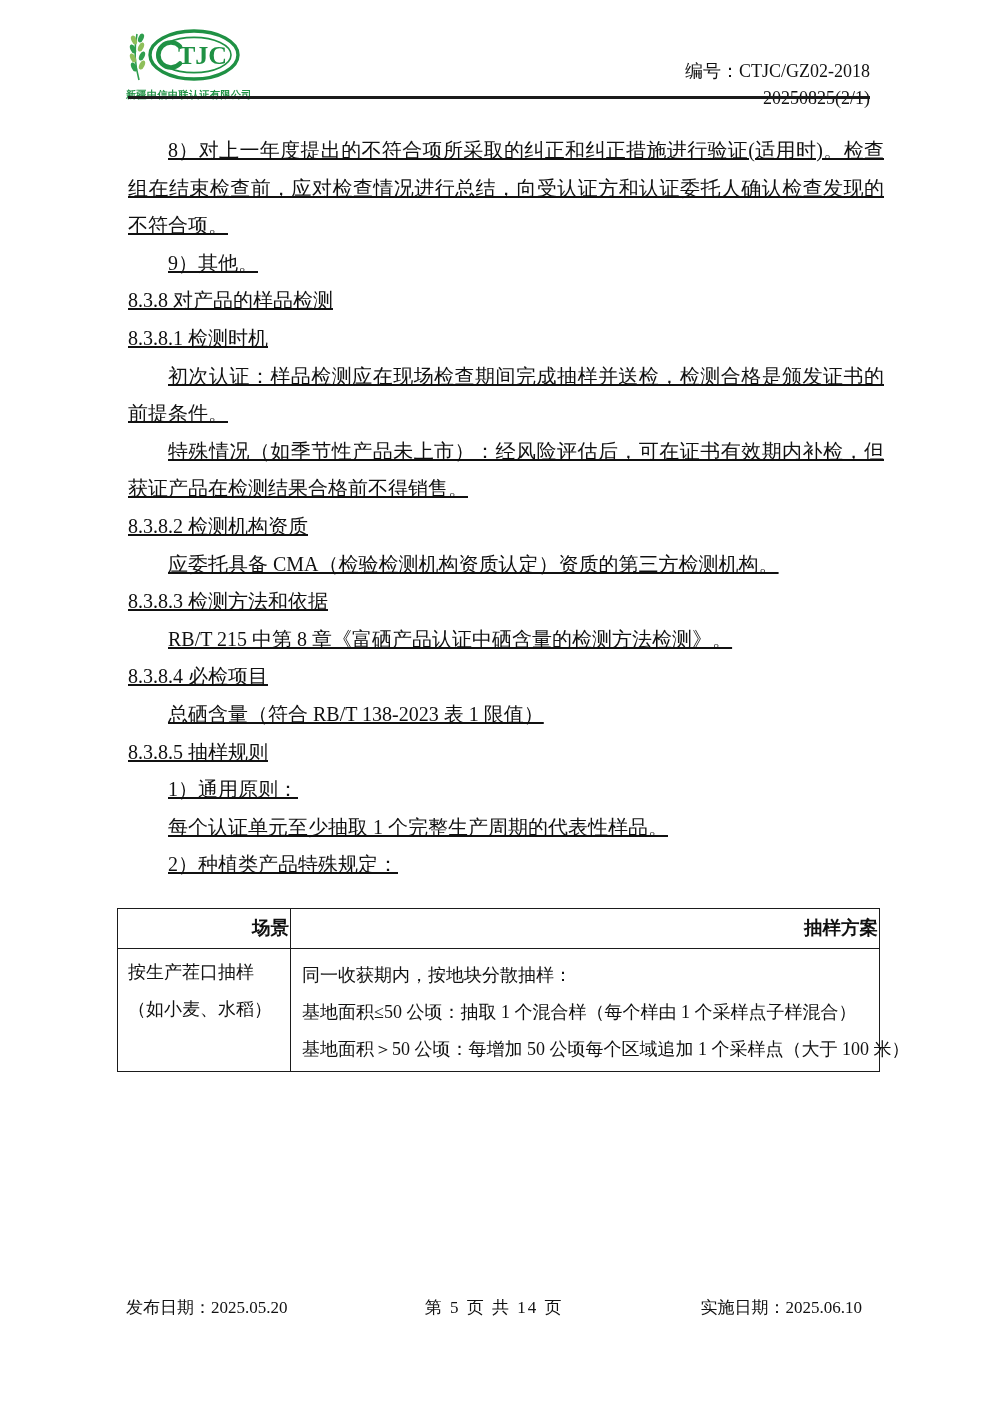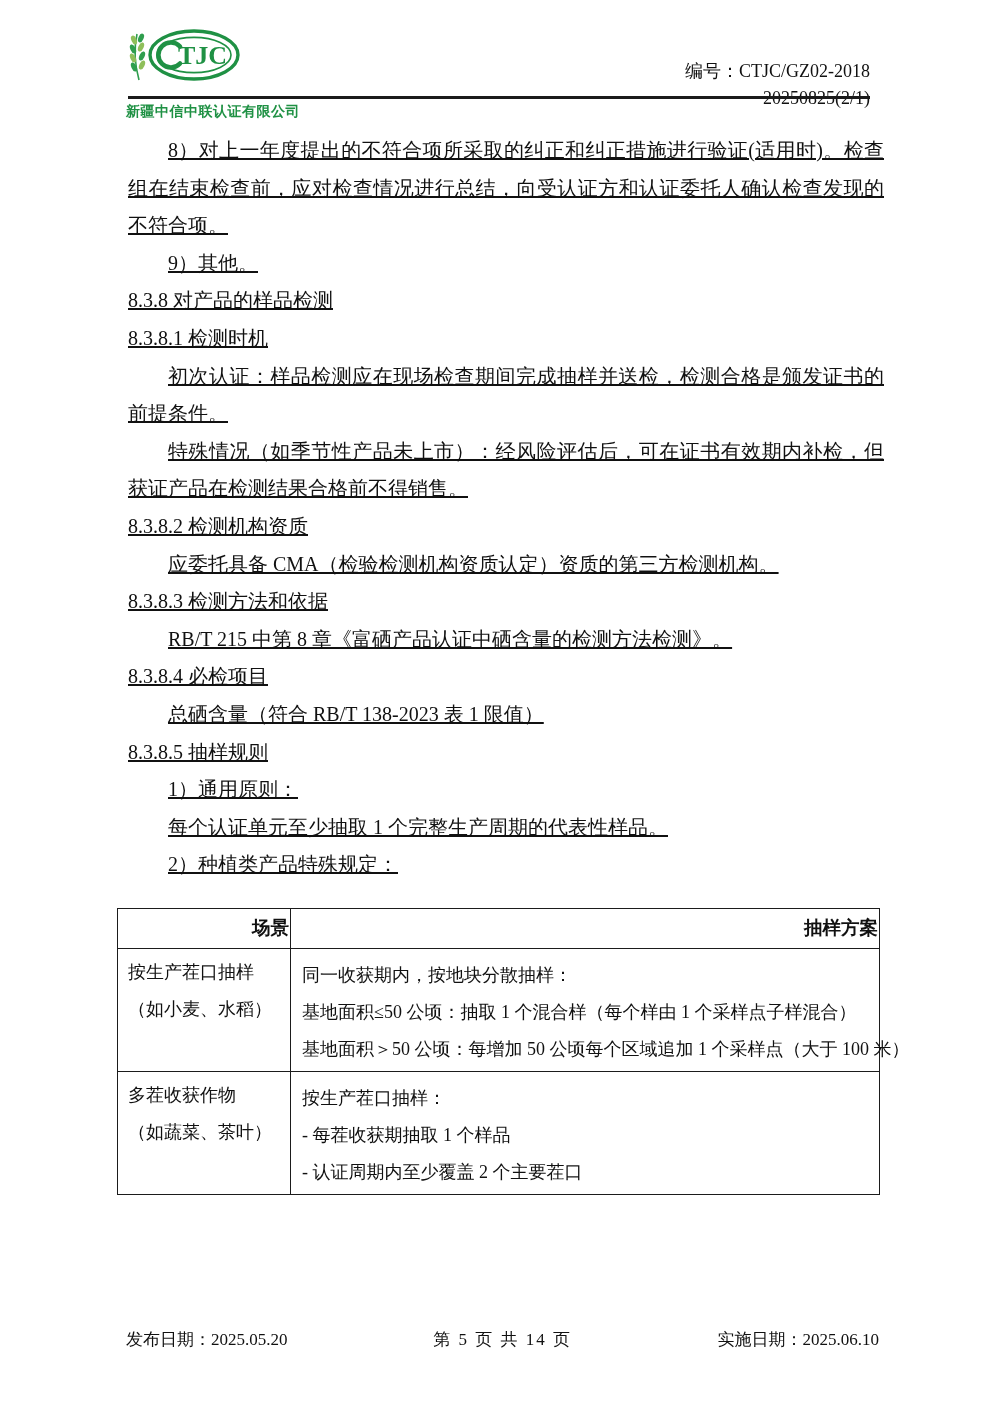--- a/index.html
+++ b/index.html
@@ -11,22 +11,22 @@
     background: #ffffff;
     font-family: "Liberation Serif", "DejaVu Serif", serif;
     color: #111111;
     overflow: hidden;
   }
 
   
   .logo-block { position: absolute; left: 126px; top: 28px; width: 120px; }
   .logo-svg { display: block; }
   .company-name {
-    margin-top: 17px;
-    font-size: 14px;
+    margin-top: 2px;
+    font-size: 10px;
     font-weight: bold;
     color: #1f9144;
     letter-spacing: 0.5px;
     white-space: nowrap;
   }
   .doc-code {
     position: absolute;
     right: 130px;
     top: 58px;
     text-align: right;
@@ -83,25 +83,24 @@
     line-height: 37px;
     white-space: nowrap;
   }
   td.scene-cell { padding: 5px 6px 3px 10px; }
   td.plan-cell  { padding: 8px 4px 3px 11px; }
 
   
   .page-footer {
     position: absolute;
     left: 126px;
-    right: 121px;
+    right: 138px;
     top: 1296px;
     height: 24px;
     font-size: 17px;
-    margin-top: 32px;
   }
   .footer-left   { position: absolute; left: 0; top: 0; }
   .footer-center { position: absolute; left: 0; right: 0; top: 0; text-align: center; letter-spacing: 2px; }
   .footer-right  { position: absolute; right: 0; top: 0; }
 </style>
 </head>
 <body>
 
 <div class="page">
 
@@ -171,31 +170,20 @@
           <td class="scene-cell">
             <p class="cell-line">按生产茬口抽样</p>
             <p class="cell-line">（如小麦、水稻）</p>
           </td>
           <td class="plan-cell">
             <p class="cell-line">同一收获期内，按地块分散抽样：</p>
             <p class="cell-line">基地面积≤50 公顷：抽取 1 个混合样（每个样由 1 个采样点子样混合）</p>
             <p class="cell-line">基地面积＞50 公顷：每增加 50 公顷每个区域追加 1 个采样点（大于 100 米）</p>
           </td>
         </tr>
-        <tr>
-          <td class="scene-cell">
-            <p class="cell-line">多茬收获作物</p>
-            <p class="cell-line">（如蔬菜、茶叶）</p>
-          </td>
-          <td class="plan-cell">
-            <p class="cell-line">按生产茬口抽样：</p>
-            <p class="cell-line">- 每茬收获期抽取 1 个样品</p>
-            <p class="cell-line">- 认证周期内至少覆盖 2 个主要茬口</p>
-          </td>
-        </tr>
       </tbody>
     </table>
   </main>
 
   <footer class="page-footer">
     <span class="footer-left">发布日期：2025.05.20</span>
     <span class="footer-center">第 5 页 共 14 页</span>
     <span class="footer-right">实施日期：2025.06.10</span>
   </footer>
 

